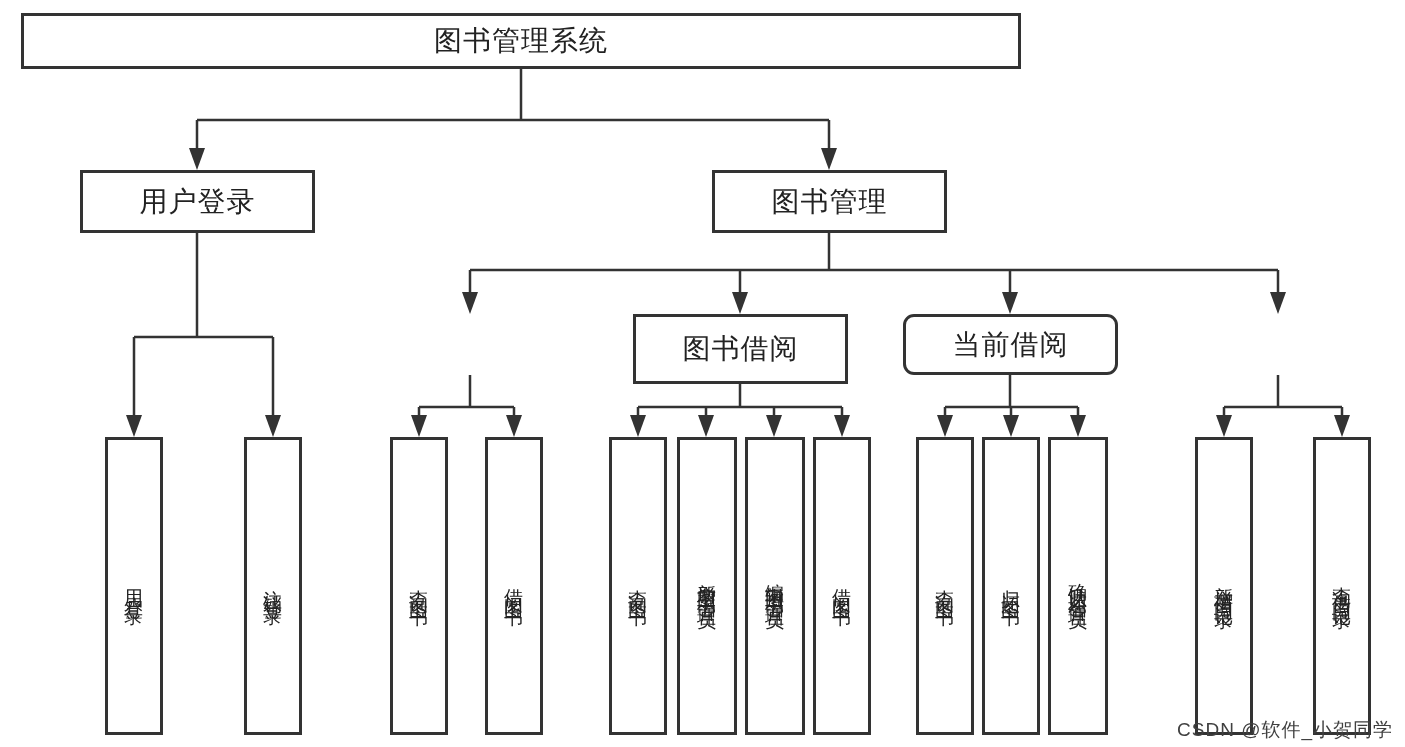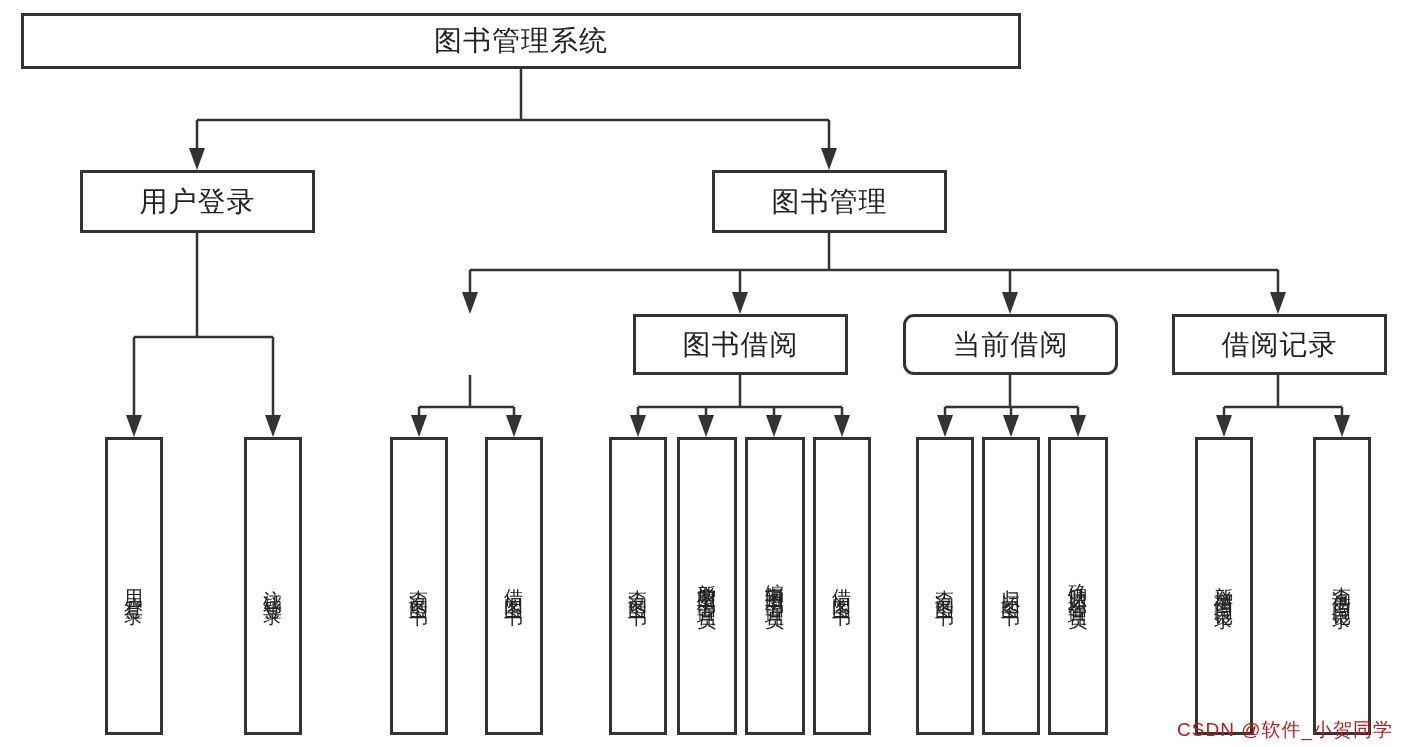--- a/index.html
+++ b/index.html
@@ -39,21 +39,21 @@
     font-size: 19px;
     letter-spacing: 6px;
     line-height: 1;
     white-space: nowrap;
   }
   .watermark {
     position: absolute;
     right: 12px;
     bottom: 4px;
     font-size: 19px;
-    color: #b91c1c;
+    color: #404040;
     letter-spacing: 1px;
     z-index: 3;
     white-space: nowrap;
   }
 </style>
 </head>
 <body>
 
 <div class="canvas">
 
@@ -91,23 +91,22 @@
     <path d="M1278,375 V407 M1224,407 H1342 M1224,407 V415 M1342,407 V415" stroke="#333333" stroke-width="2.5" fill="none"></path>
     <polygon points="1216,415 1232,415 1224,437" fill="#333333"></polygon>
     <polygon points="1334,415 1350,415 1342,437" fill="#333333"></polygon>
   </svg>
 
   <div class="node h-node" style="left:21px; top:13px; width:1000px; height:56px;">图书管理系统</div>
 
   <div class="node h-node" style="left:80px; top:170px; width:235px; height:63px;">用户登录</div>
   <div class="node h-node" style="left:712px; top:170px; width:235px; height:63px;">图书管理</div>
 
-  <div class="node h-node" style="left:633px; top:314px; width:215px; height:61px;">图书借阅</div>
+  <div class="node h-node" style="left:633px; top:314px; width:215px; height:70px;">图书借阅</div>
   <div class="node h-node" style="left:903px; top:314px; width:215px; height:61px;border-radius:11px;">当前借阅</div>
-  <div class="node h-node" style="left:1172px; top:314px; width:215px; height:61px;">借阅记录</div>
 
   <div class="node v-node" style="left:105px; top:437px; width:58px; height:298px;">
     <span class="v-label">用户登录</span>
   </div>
   <div class="node v-node" style="left:244px; top:437px; width:58px; height:298px;">
     <span class="v-label">注销登录</span>
   </div>
 
   <div class="node v-node" style="left:390px; top:437px; width:58px; height:298px;">
     <span class="v-label">查询图书</span>

